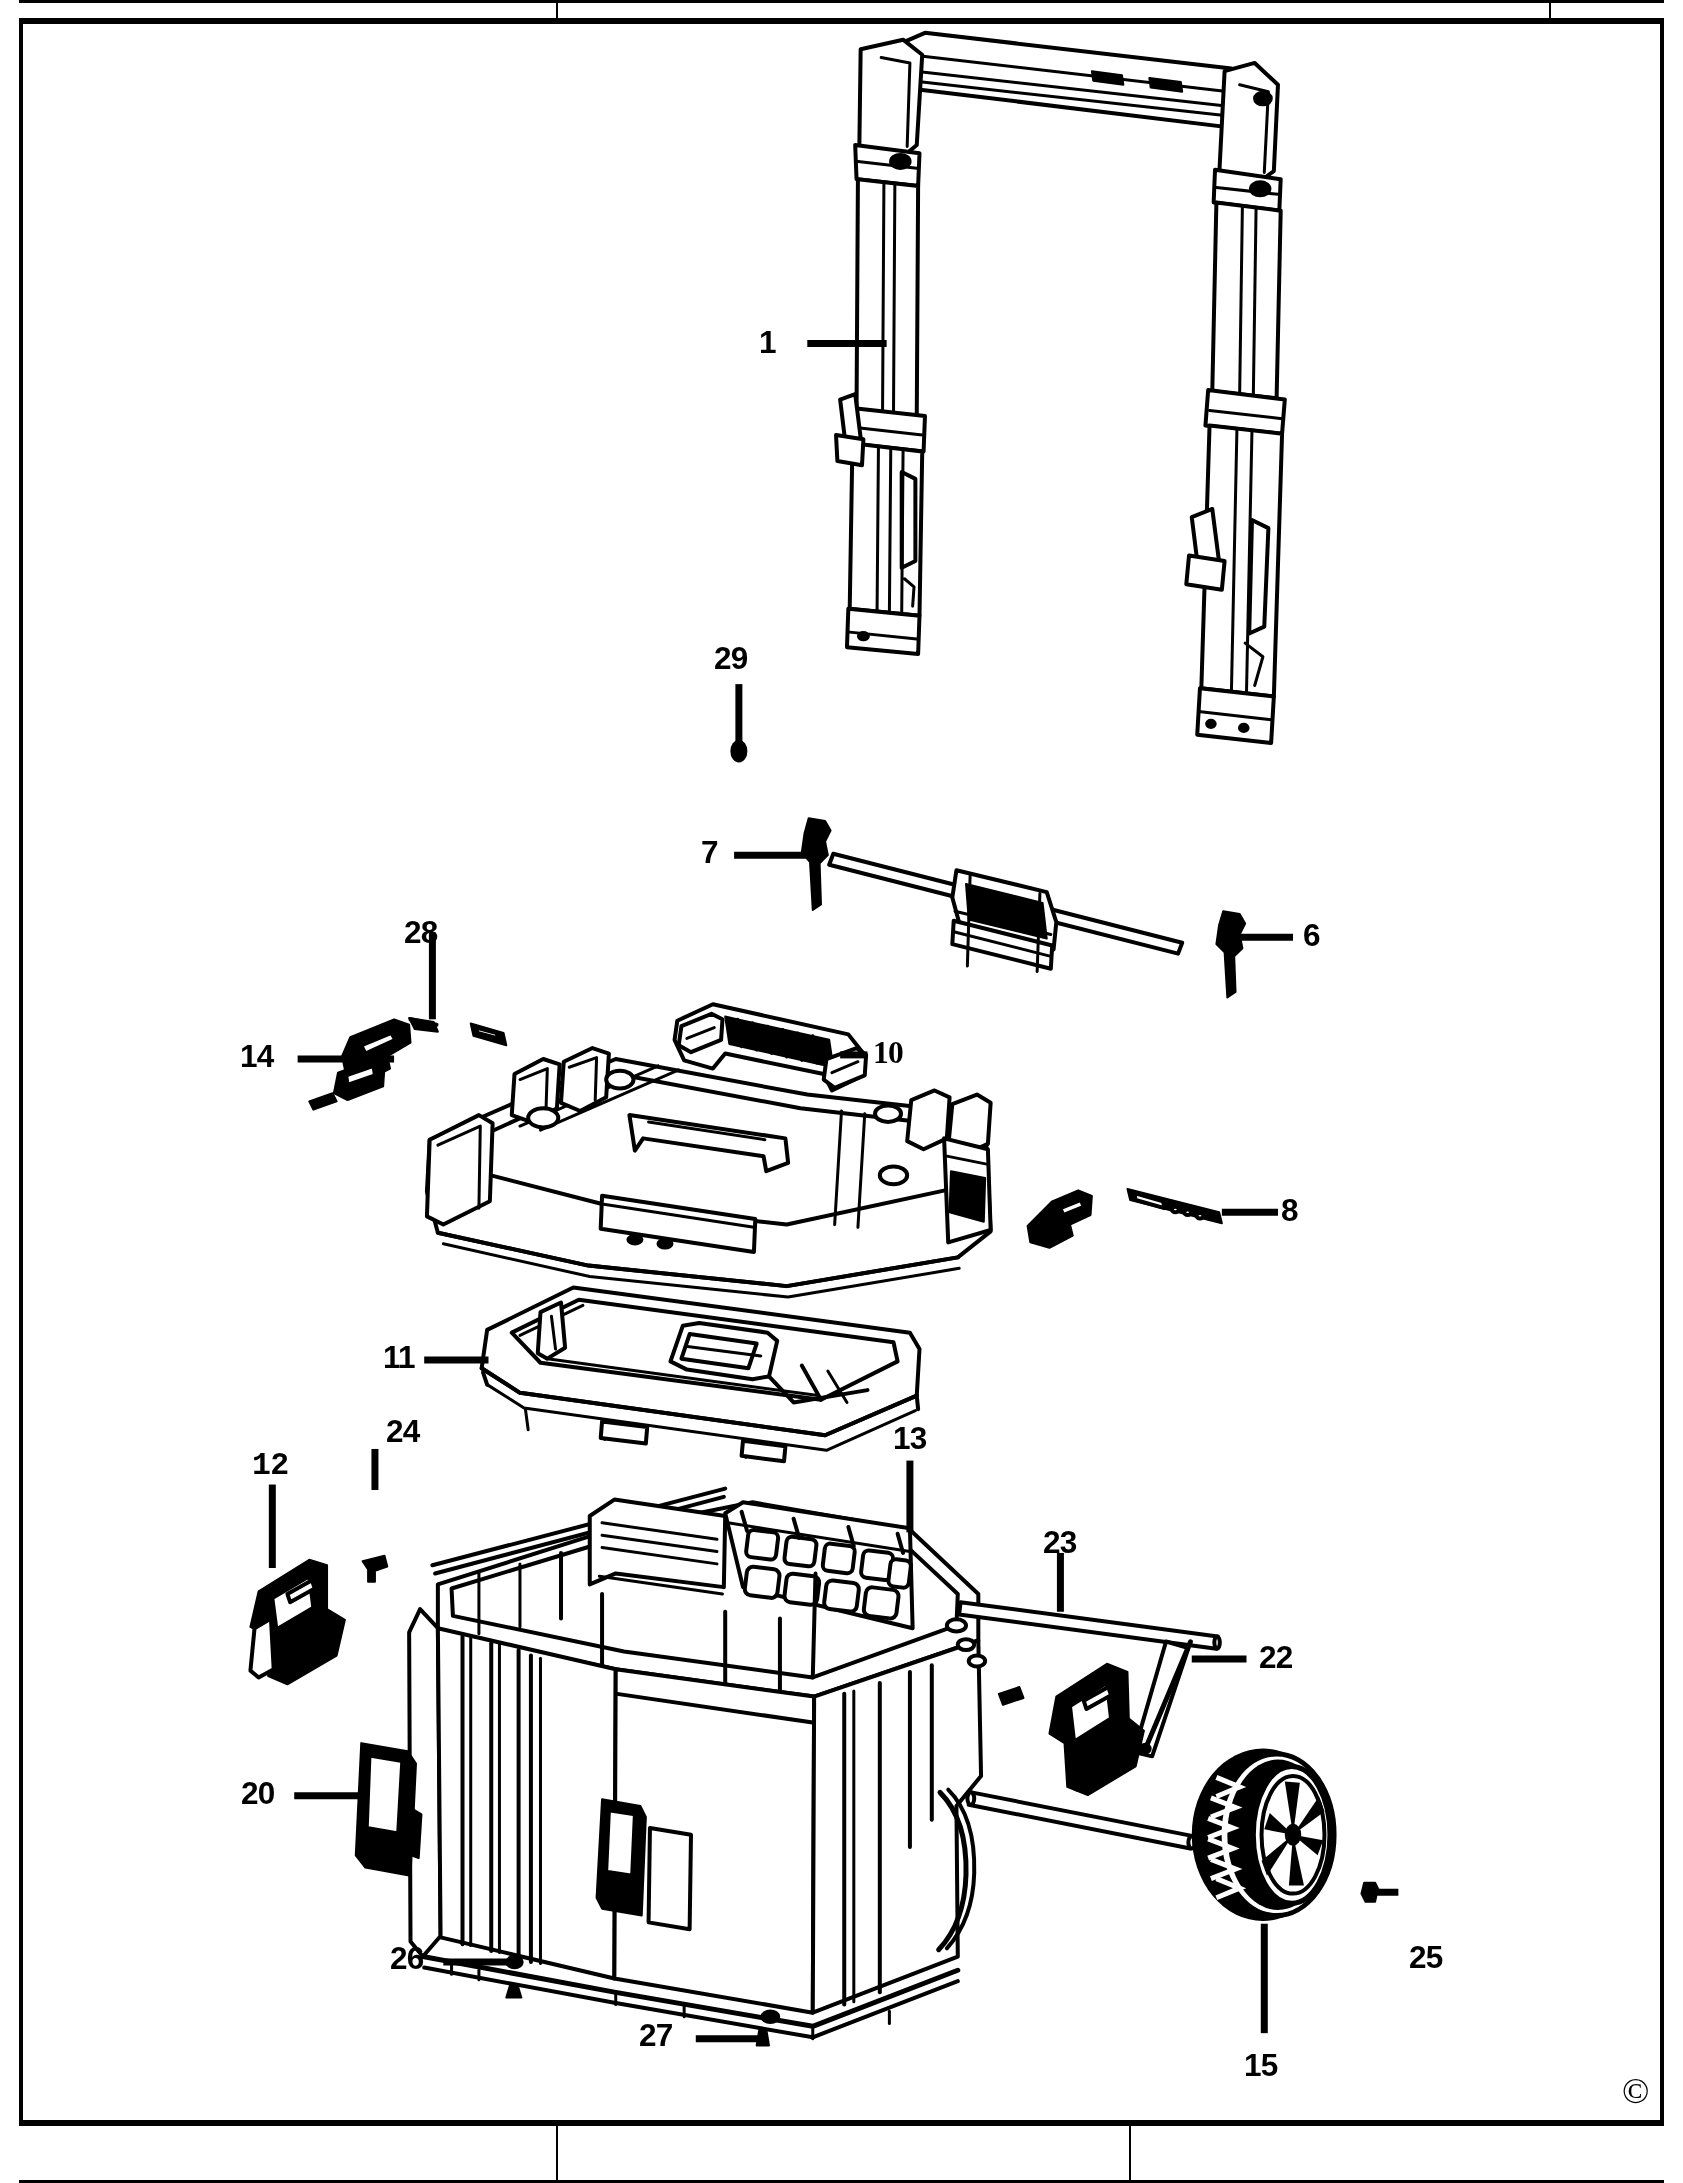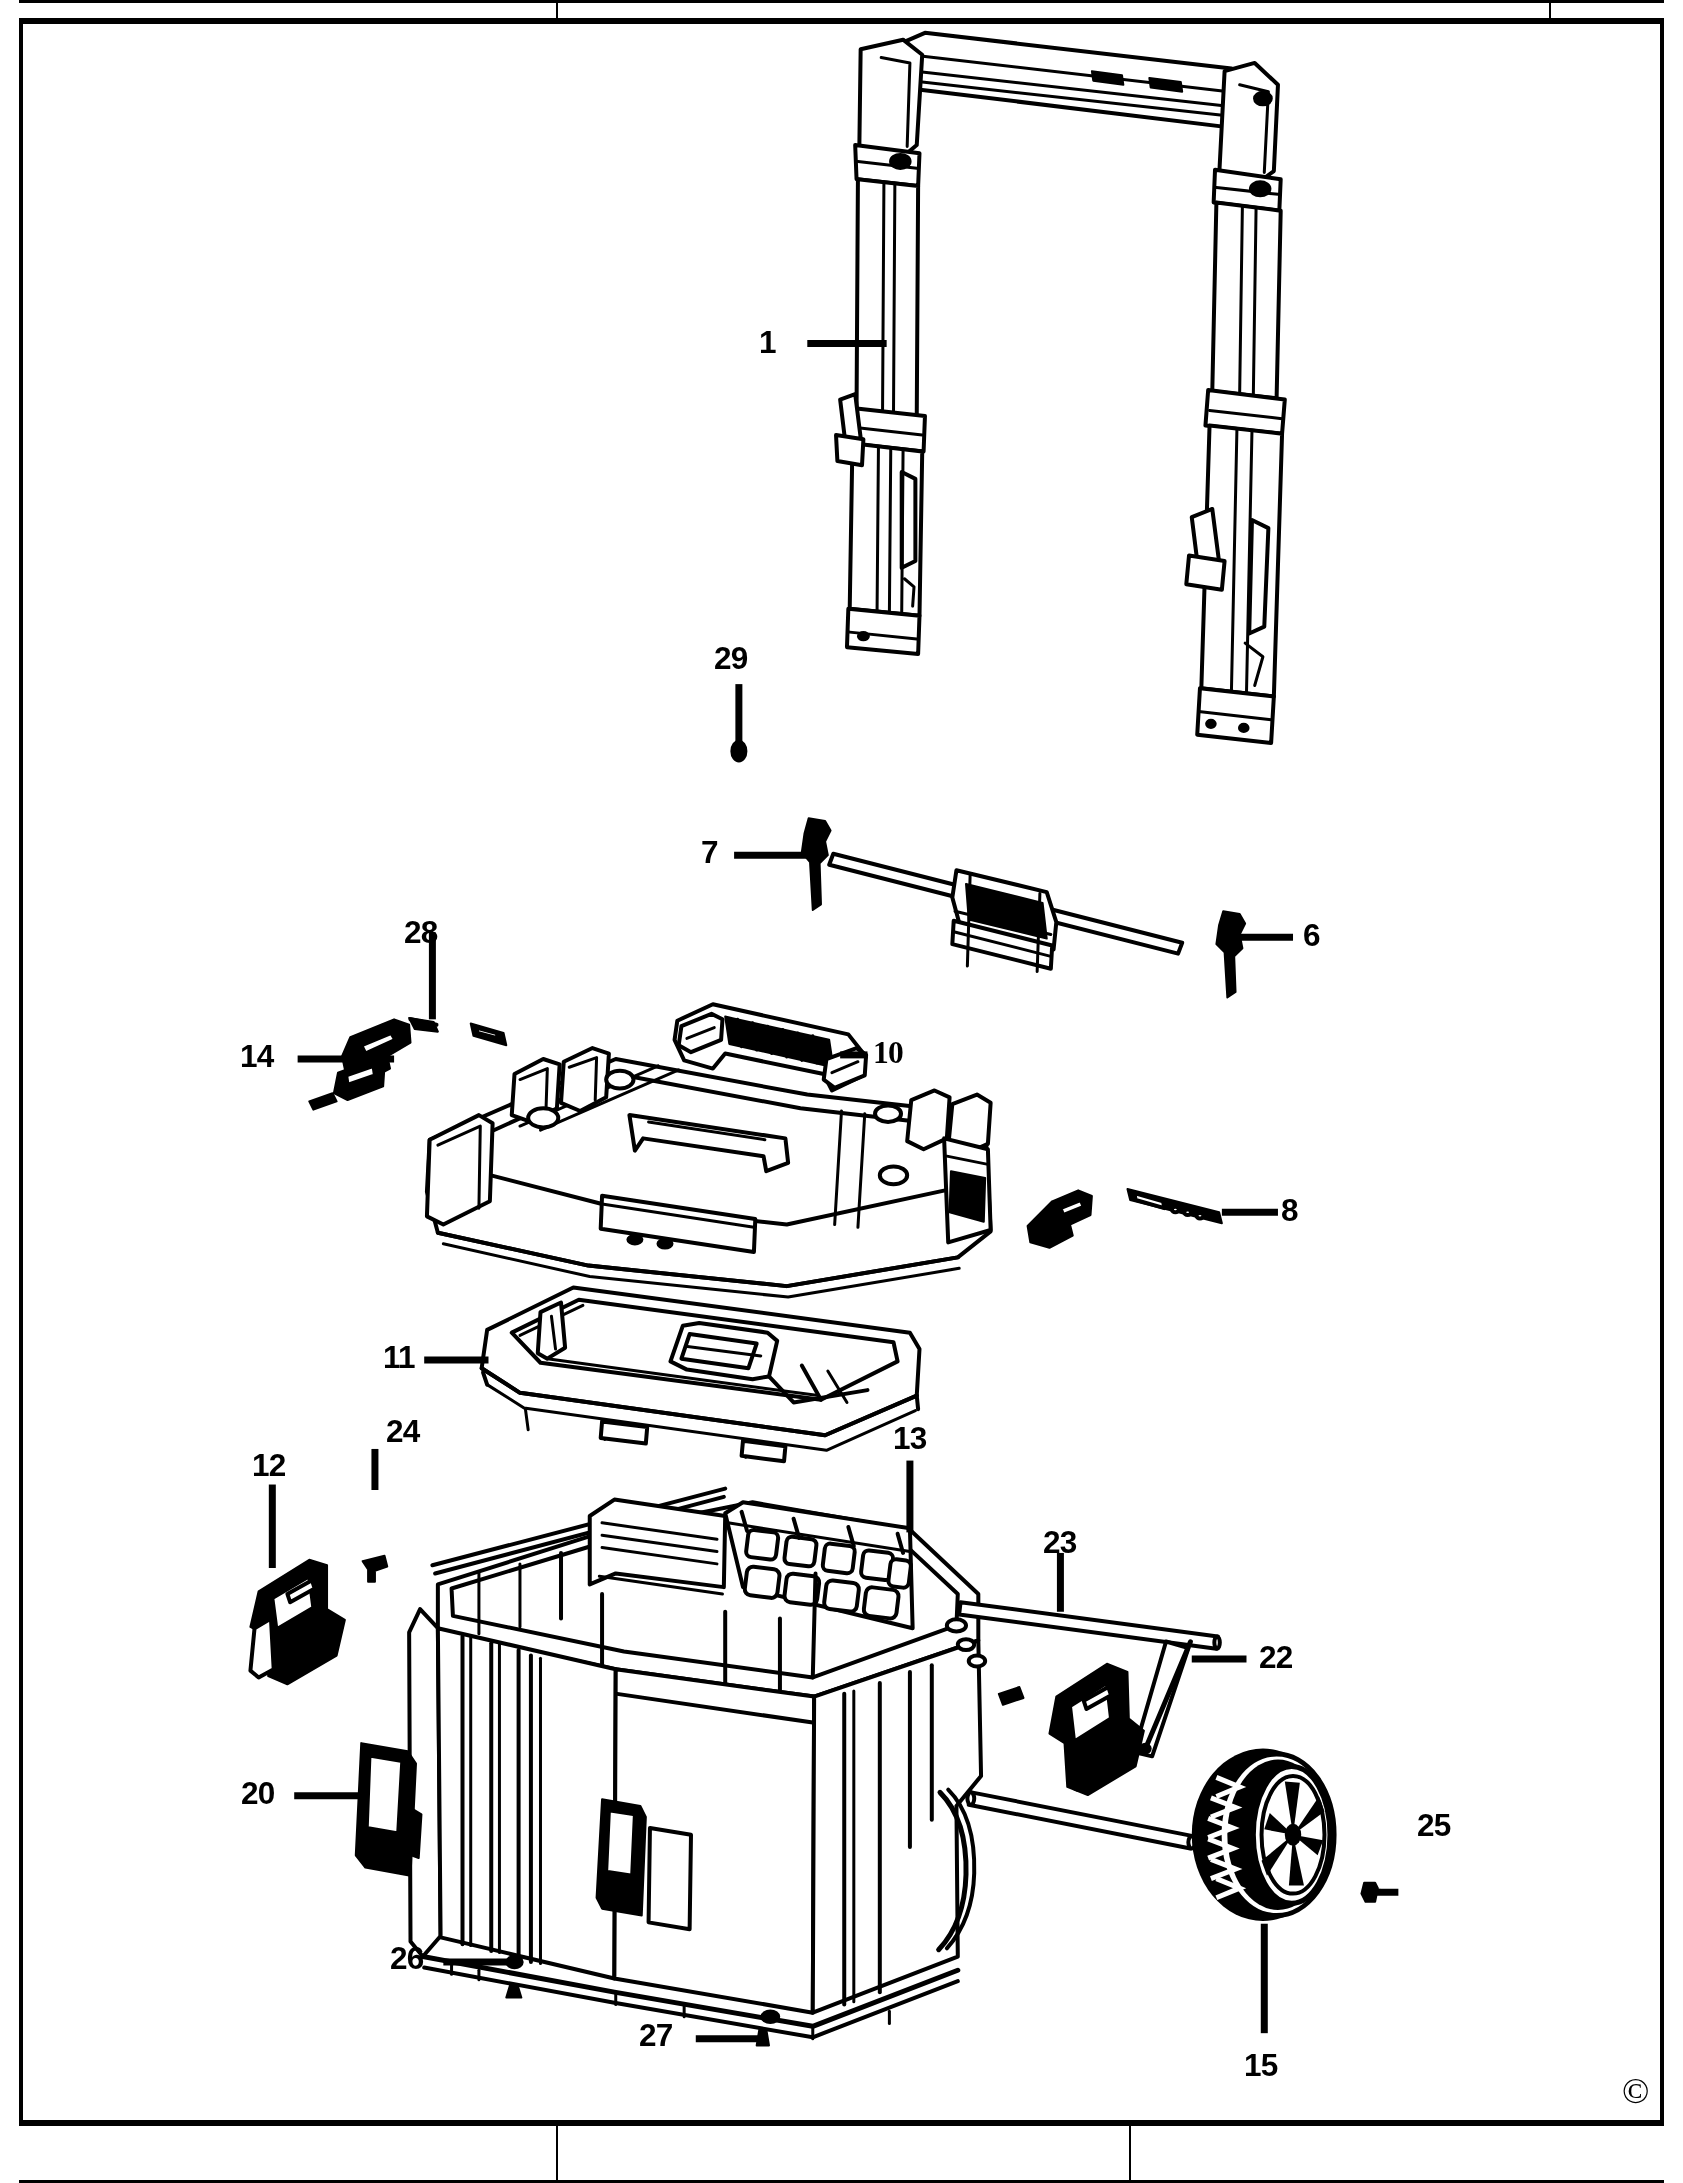--- a/index.html
+++ b/index.html
@@ -485,27 +485,27 @@
 
   <div class="callout-num" style="left:759px;top:327px;">1</div>
   <div class="callout-num" style="left:714px;top:643px;">29</div>
   <div class="callout-num" style="left:701px;top:837px;">7</div>
   <div class="callout-num" style="left:1303px;top:920px;">6</div>
   <div class="callout-num" style="left:404px;top:893px;margin-top:24px;">28</div>
   <div class="callout-num" style="left:240px;top:1041px;">14</div>
   <div class="callout-num" style="left:873px;top:1037px;font-family:Liberation Serif, serif;">10</div>
   <div class="callout-num" style="left:1281px;top:1195px;">8</div>
   <div class="callout-num" style="left:383px;top:1342px;">11</div>
-  <div class="callout-num" style="left:252px;top:1450px;">12</div>
+  <div class="callout-num" style="left:252px;top:1450px;font-family:Liberation Mono, monospace;">12</div>
   <div class="callout-num" style="left:350px;top:1416px;margin-left:36px;">24</div>
   <div class="callout-num" style="left:893px;top:1423px;">13</div>
   <div class="callout-num" style="left:1043px;top:1519px;margin-top:8px;">23</div>
   <div class="callout-num" style="left:1259px;top:1642px;">22</div>
   <div class="callout-num" style="left:241px;top:1778px;">20</div>
-  <div class="callout-num" style="left:1409px;top:1810px;margin-left:8px;">25</div>
+  <div class="callout-num" style="left:1409px;top:1942px;">25</div>
   <div class="callout-num" style="left:390px;top:1943px;">26</div>
   <div class="callout-num" style="left:639px;top:2020px;">27</div>
   <div class="callout-num" style="left:1244px;top:2050px;text-align:center;">15</div>
 
   <div class="copyright" style="left:1622px;top:2073px;">©</div>
 
 </div>
 
 
 </body></html>

